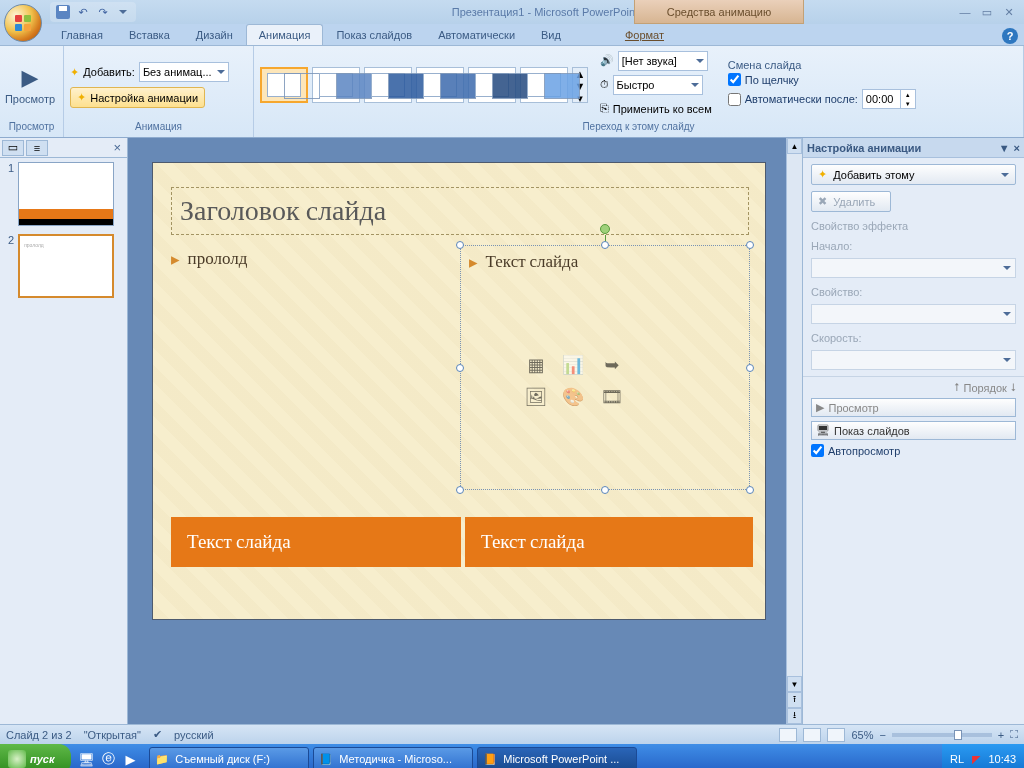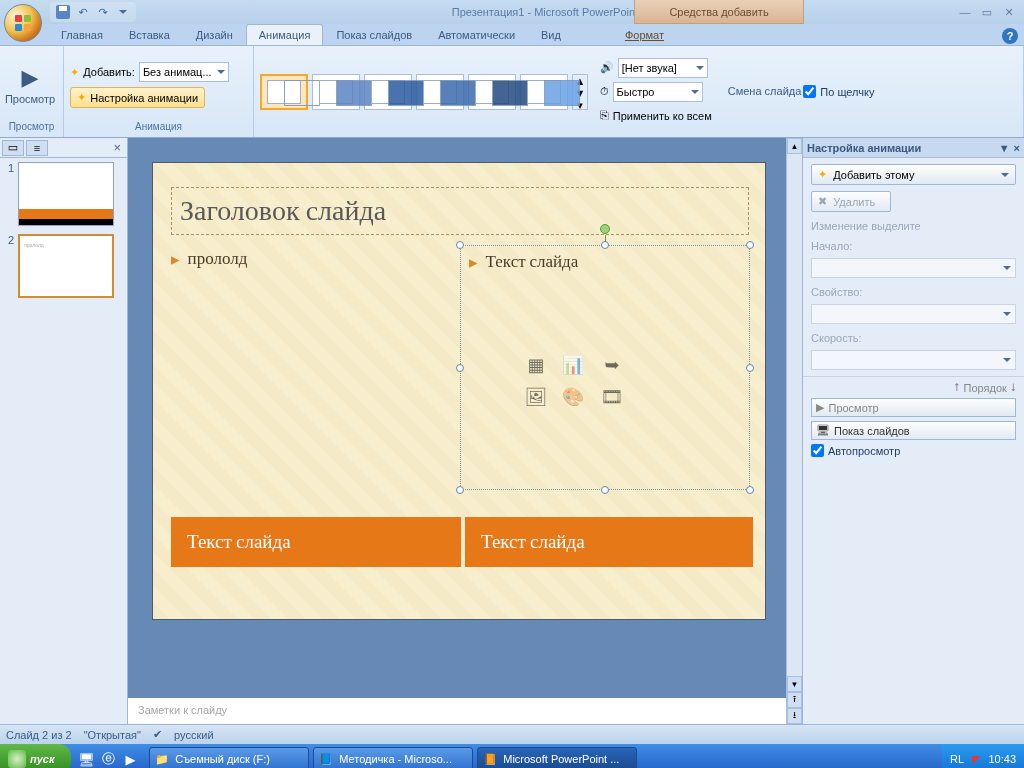--- a/index.html
+++ b/index.html
@@ -138,21 +138,21 @@
       </div>
     <div class="qat-btn">↶</div>
     <div class="qat-btn">↷</div>
     <div class="qat-btn">
         <div class="tri"></div>
       </div>
   </div>
   <div class="title-center">
     <span>Презентация1</span> - <span>Microsoft PowerPoint</span>
   </div>
-  <div class="tablet">Средства добавить</div>
+  <div class="tablet">Средства анимацию</div>
   <div class="winctrl">
     <div class="wc">—</div>
     <div class="wc">▭</div>
     <div class="wc">✕</div>
   </div>
 </div>
 
 <div class="tabs">
   <div class="tab">Главная</div>
   <div class="tab">Вставка</div>
@@ -233,28 +233,42 @@
             <div class="combo">
               <span>Быстро</span>
               <div class="tri"></div>
             </div>
           </div>
         <div class="small-row">
             <span>⎘</span>
             <span>Применить ко всем</span>
           </div>
       </div>
-      <div style="display:flex;flex-direction:row;gap:2px;margin-left:12px;">
+      <div style="display:flex;flex-direction:column;gap:2px;margin-left:12px;">
         <div style="color:#3b5b84">Смена слайда</div>
         <label class="check">
             <input type="checkbox" checked="" style="">
             <span>По щелчку</span>
           </label>
-      </div>
-    </div>
+        <div class="small-row">
+          <label class="check">
+              <input type="checkbox" style="">
+              <span>Автоматически после:</span>
+            </label>
+          <div class="spinner">
+              <span>00:00</span>
+              <div class="spin-btns">
+                <div>▲</div>
+                <div>▼</div>
+              </div>
+            </div>
+        </div>
+      </div>
+    </div>
+    <div class="rgroup-label">Переход к этому слайду</div>
   </div>
 </div>
 
 <div class="docarea">
   <div class="slidepanel">
     <div class="sp-tabs">
       <div class="sp-tab">▭</div>
       <div class="sp-tab">≡</div>
       <div class="sp-close">×</div>
     </div>
@@ -308,42 +322,41 @@
       <div class="bottom-box bb2">Текст слайда</div>
     </div>
     <div class="vscroll">
       <div class="up">▲</div>
       <div class="dn">▼</div>
       <div class="nav">
           <div>⭱</div>
           <div>⭳</div>
         </div>
     </div>
-    <div class="notes" style="position:absolute;left:0;right:16px;bottom:0;">Заметки к слайду</div>
   </div>
 
   <div class="taskpane">
     <div class="tp-head">
         <span>Настройка анимации</span>
       <div class="r">
           <span>▼</span>
           <span>×</span>
         </div>
     </div>
     <div class="tp-body">
       <div class="tp-btn">
           <span class="star">✦</span>
           <span>Добавить этому</span>
           <div class="tri" style="margin-left:auto"></div>
         </div>
       <div class="tp-btn dis" style="width:80px">
           <span>✖</span>
           <span>Удалить</span>
         </div>
-      <div class="tp-lbl">Изменение выделите</div>
+      <div class="tp-lbl">Свойство эффекта</div>
       <div class="tp-lbl">Начало:</div>
       <div class="tp-combo">
           <span style="flex:1"></span>
           <div class="tri"></div>
         </div>
       <div class="tp-lbl">Свойство:</div>
       <div class="tp-combo">
           <span style="flex:1"></span>
           <div class="tri"></div>
         </div>
@@ -379,20 +392,32 @@
         </label>
     </div>
   </div>
 </div>
 
 <div class="status">
   <span>Слайд 2 из 2</span>
   <span>"Открытая"</span>
   <span>✔</span>
   <span>русский</span>
+  <div class="right">
+    <div class="viewbtn"></div>
+    <div class="viewbtn"></div>
+    <div class="viewbtn"></div>
+    <span>65%</span>
+    <span>−</span>
+    <div class="zoom-track">
+        <div class="zoom-thumb"></div>
+      </div>
+    <span>+</span>
+    <span>⛶</span>
+  </div>
 </div>
 
 <div class="taskbar">
   <div class="start">пуск</div>
   <div class="ql">
     <div>🖥</div>
     <div>ⓔ</div>
     <div>▶</div>
   </div>
   <div class="tbtn">

